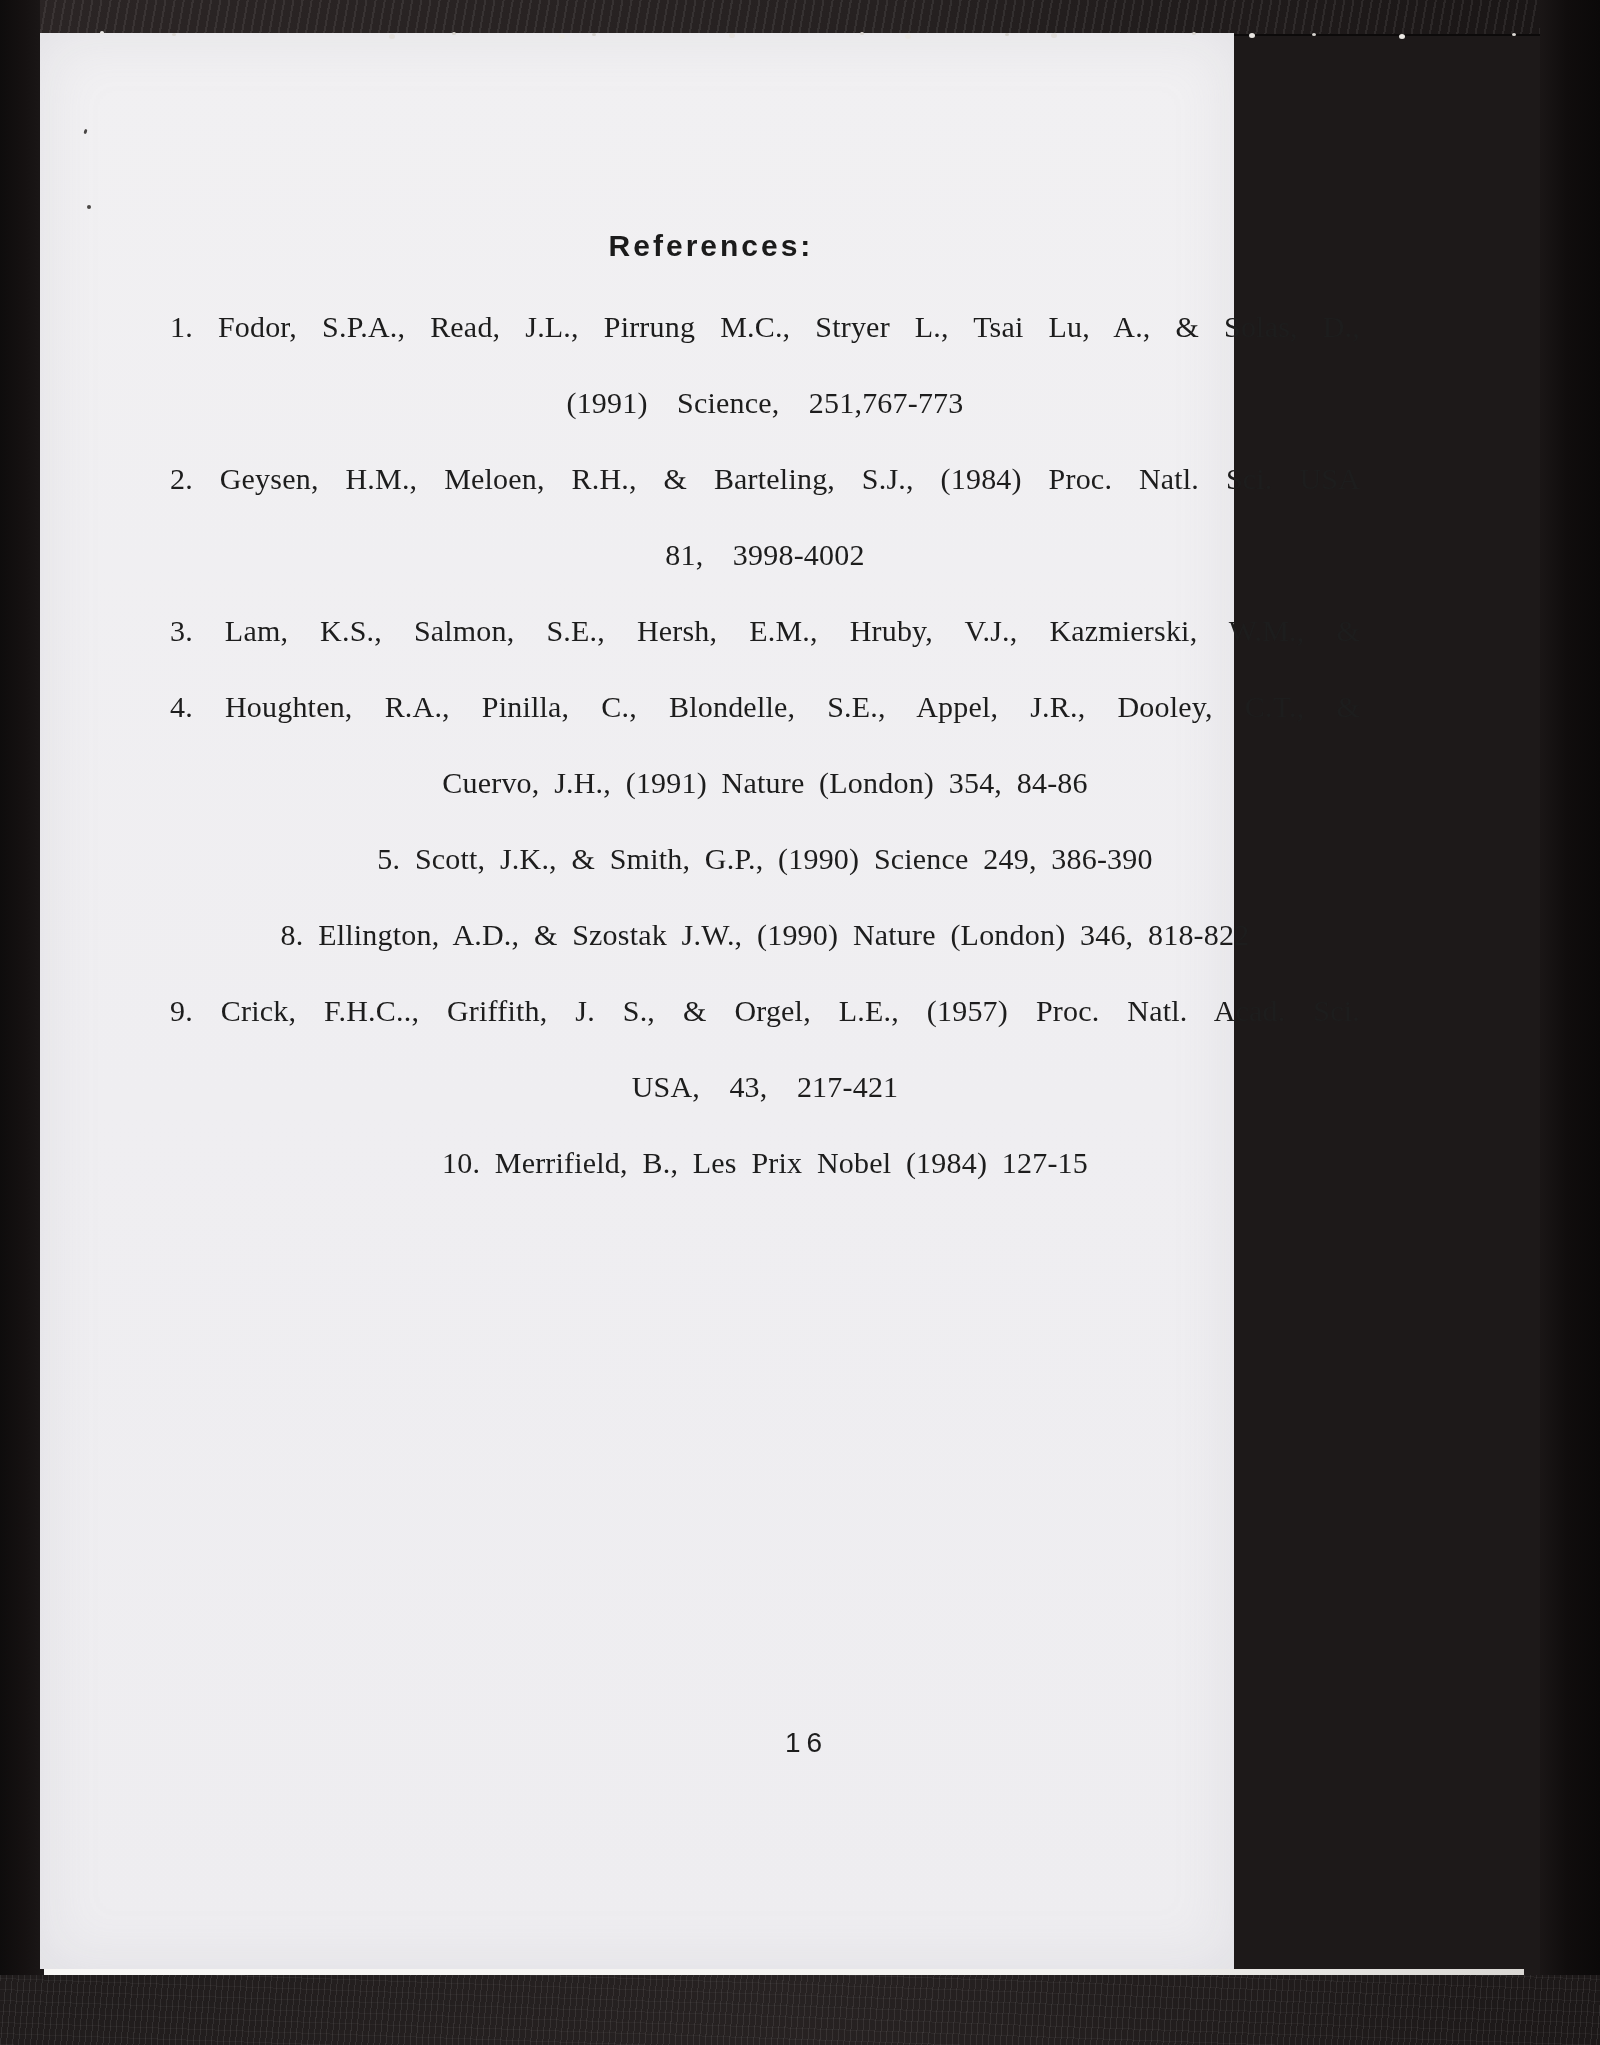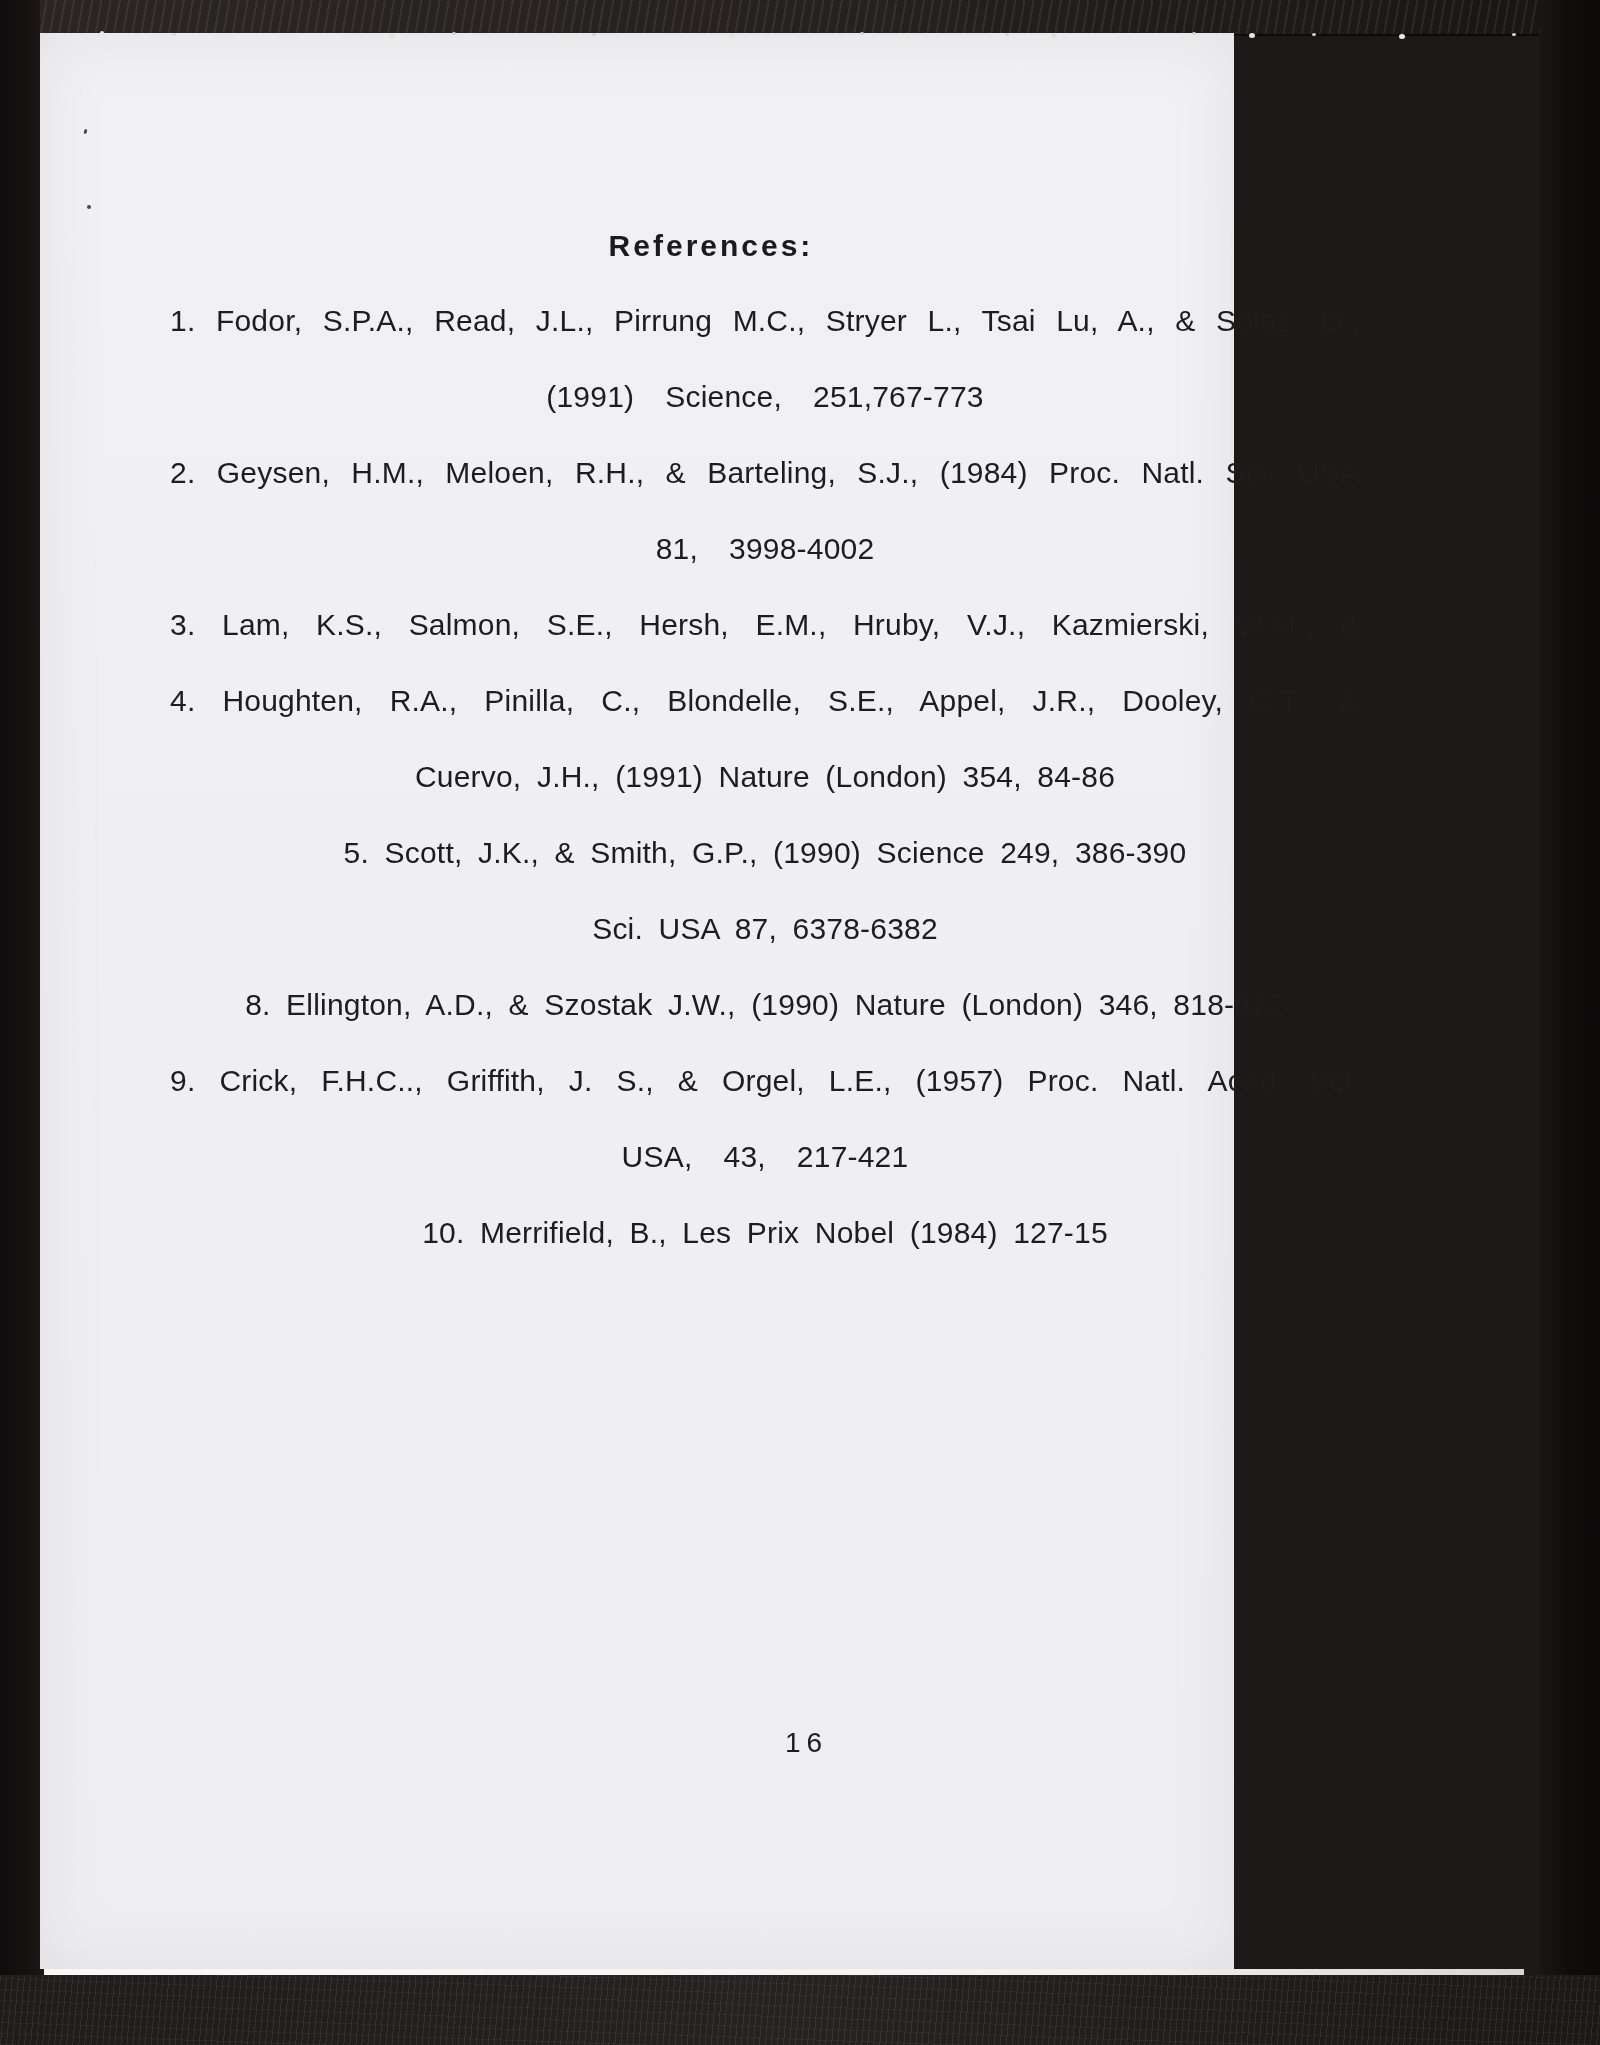--- a/index.html
+++ b/index.html
@@ -88,27 +88,28 @@
     text-align: center;
     transform: translateX(-54px);
     font-size: 30px;
     font-weight: bold;
     letter-spacing: 3px;
     color: #1b1b1b;
   }
   
   .refs {
     position: absolute;
-    left: 130px; top: 250px;
+    left: 130px; top: 256px;
     width: 1190px;
     font-size: 30px;
     line-height: 76px;
     letter-spacing: 0.2px;
     word-spacing: 7px;
     color: #1d1d1d;
+    font-family: Liberation Serif, serif;
   }
   .ref { margin: 0; }
   .line { white-space: pre-wrap; text-align: center; }
   .line.jline {
     white-space: normal;
     text-align: justify;
     text-align-last: justify;
   }
   .pagenum {
     position: absolute;
@@ -146,21 +147,20 @@
         <div class="line jline">3. Lam, K.S., Salmon, S.E., Hersh, E.M., Hruby, V.J., Kazmierski, W.M., &amp;</div>
       </div>
       <div class="ref">
         <div class="line jline">4. Houghten, R.A., Pinilla, C., Blondelle, S.E., Appel, J.R., Dooley, C.T., &amp;</div>
         <div class="line">Cuervo, J.H., (1991) Nature (London) 354, 84-86</div>
       </div>
       <div class="ref">
         <div class="line">5. Scott, J.K., &amp; Smith, G.P., (1990) Science 249, 386-390</div>
       </div>
       <div class="ref">
-        <div class="line">Sci. USA 87, 6378-6382</div>
       </div>
       <div class="ref">
         <div class="line">8. Ellington, A.D., &amp; Szostak J.W., (1990) Nature (London) 346, 818-822</div>
       </div>
       <div class="ref">
         <div class="line jline">9. Crick, F.H.C.., Griffith, J. S., &amp; Orgel, L.E., (1957) Proc. Natl. Acad. Sci.</div>
         <div class="line">USA,  43,  217-421</div>
       </div>
       <div class="ref">
         <div class="line">10. Merrifield, B., Les Prix Nobel (1984) 127-15</div>

